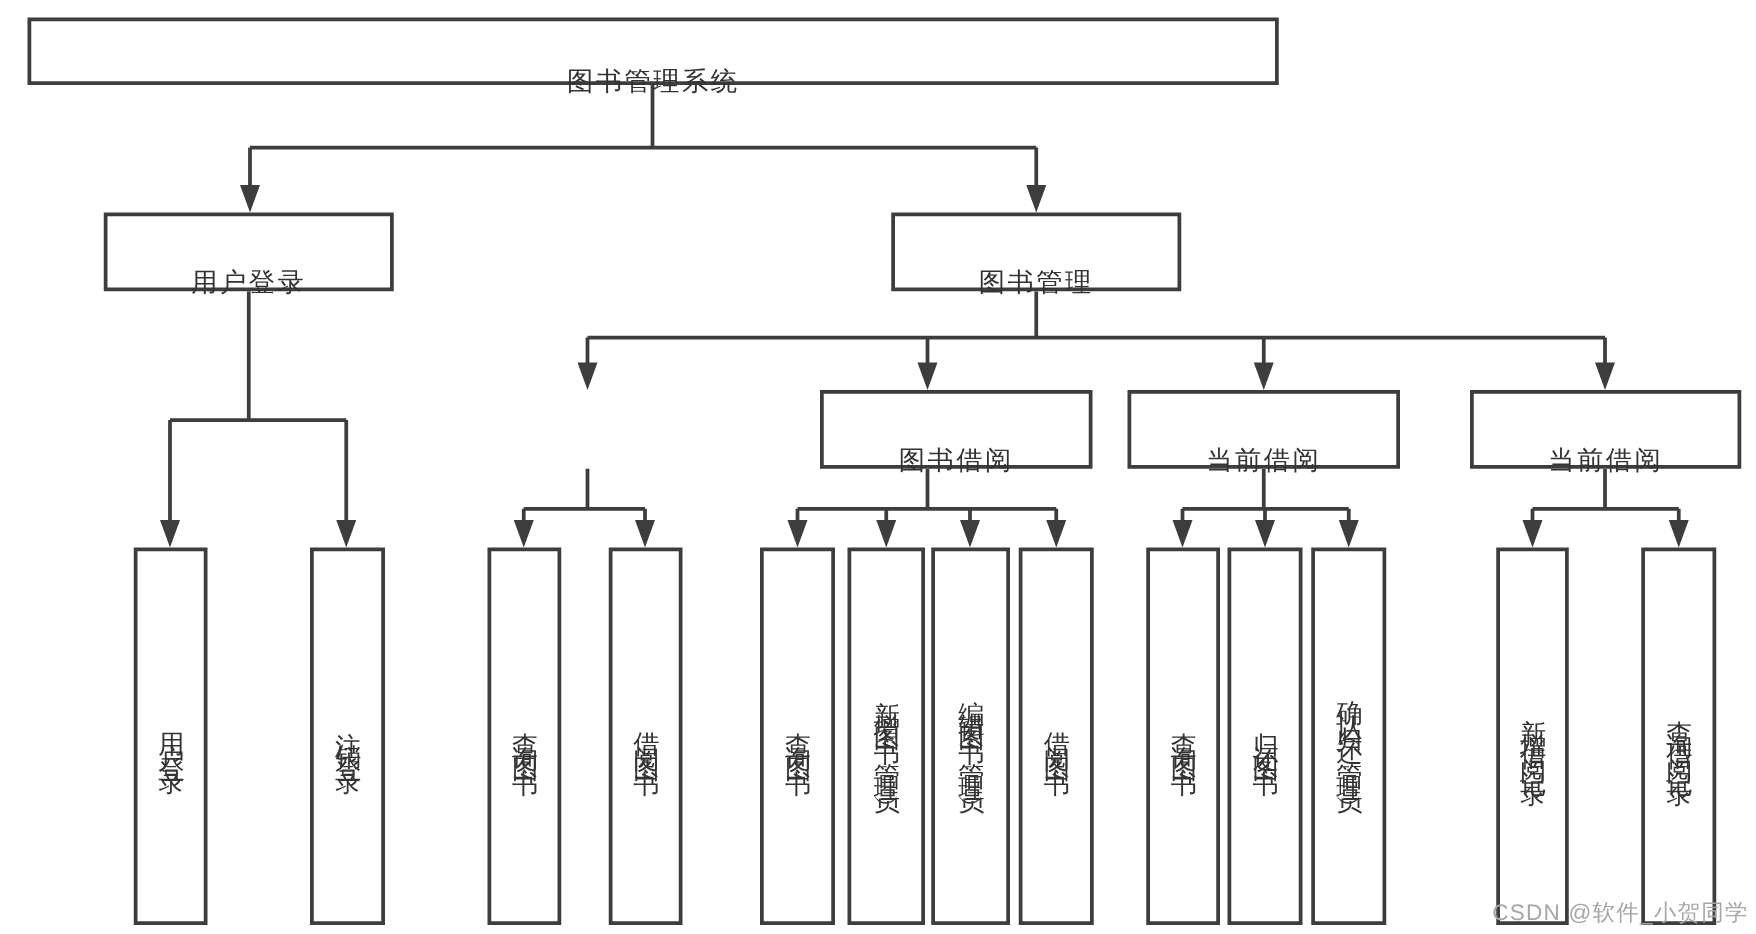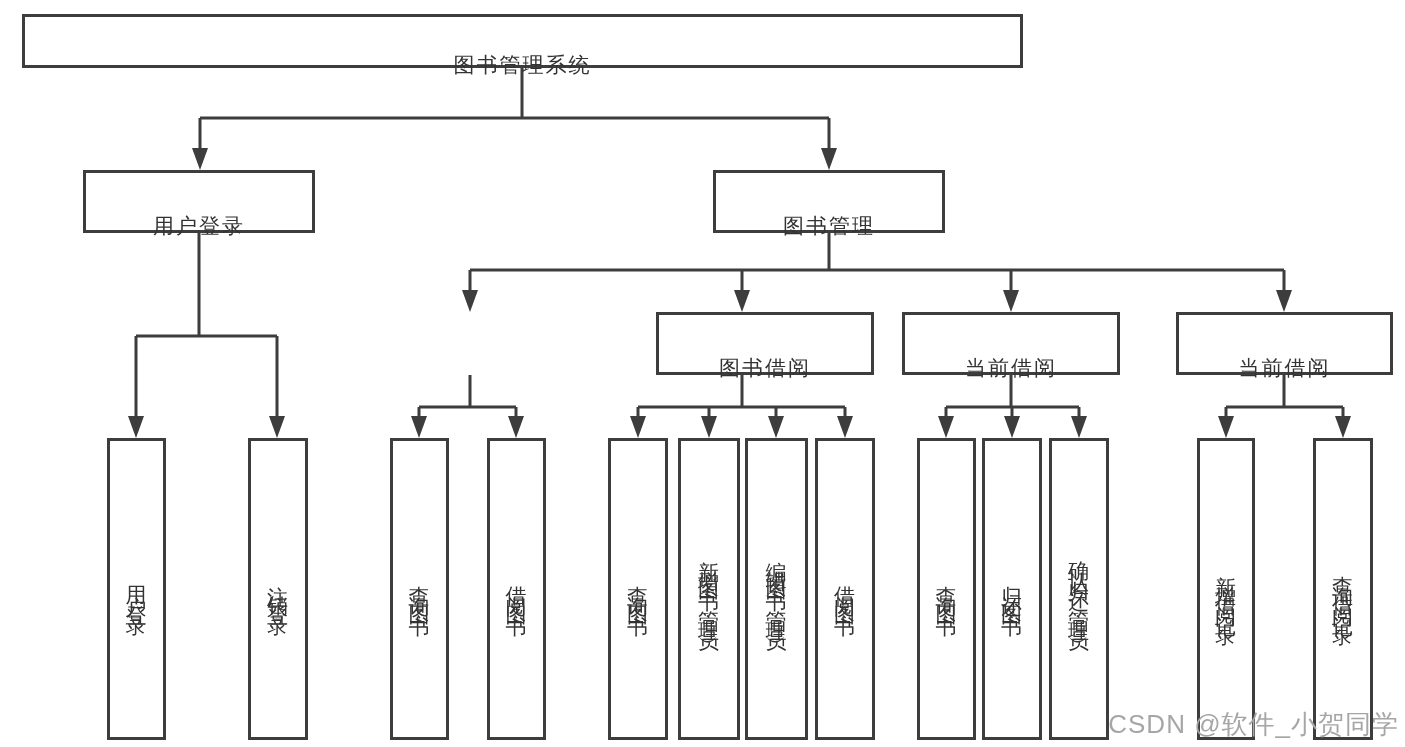--- a/index.html
+++ b/index.html
@@ -35,21 +35,21 @@
   .vlabel{
     writing-mode:vertical-rl;
     text-orientation:mixed;
     font-size:21px;
     letter-spacing:10px;
     line-height:1.1;
   }
   .watermark{
     position:absolute;
     right:6px;bottom:5px;
-    font-size:26px;
+    font-size:18px;
     color:var(--wm);
     letter-spacing:1px;
     white-space:nowrap;
     z-index:5;
   }
 </style>
 </head>
 <body>
 
 <div id="canvas">

